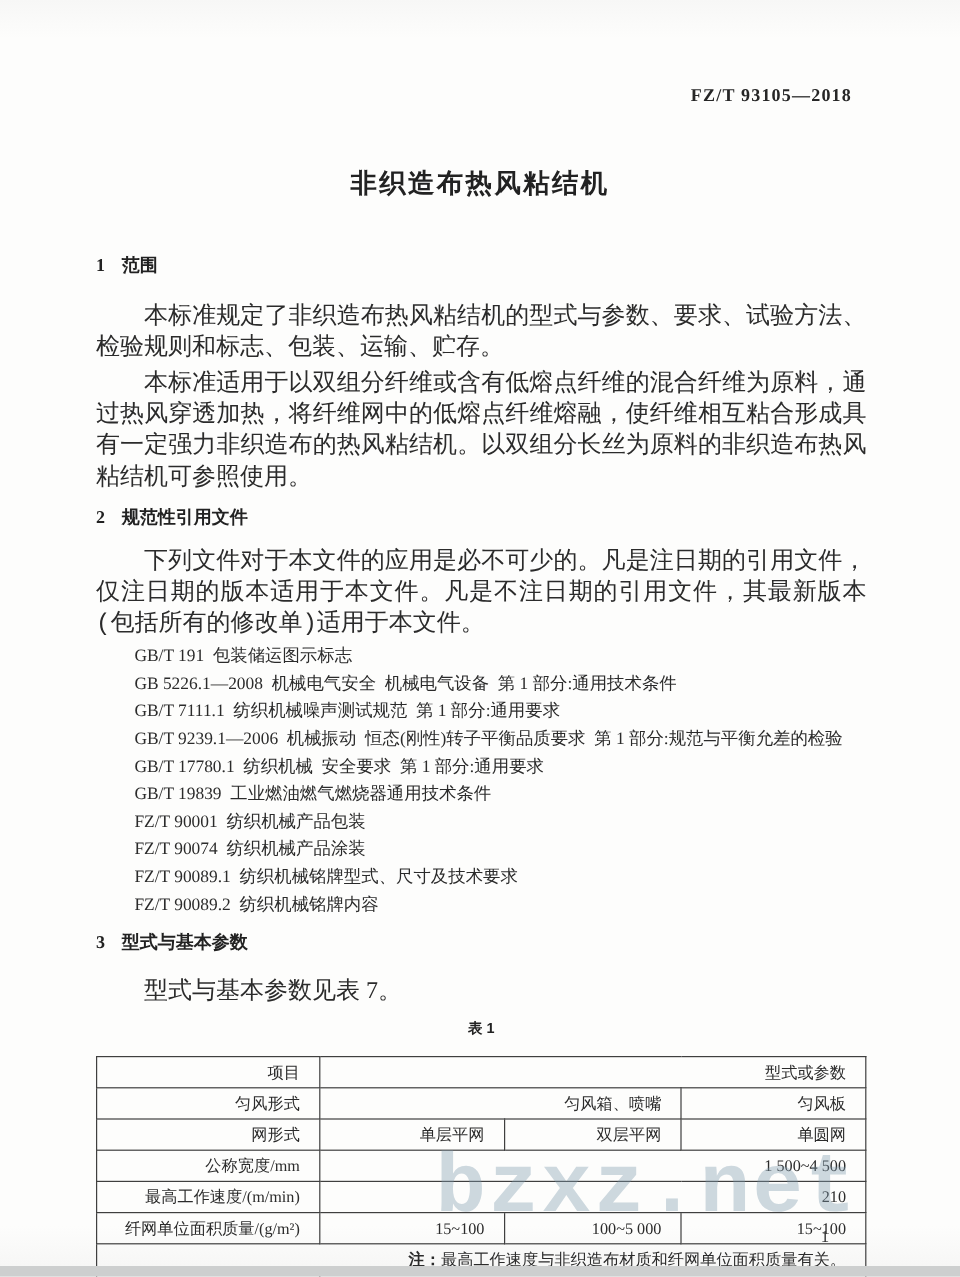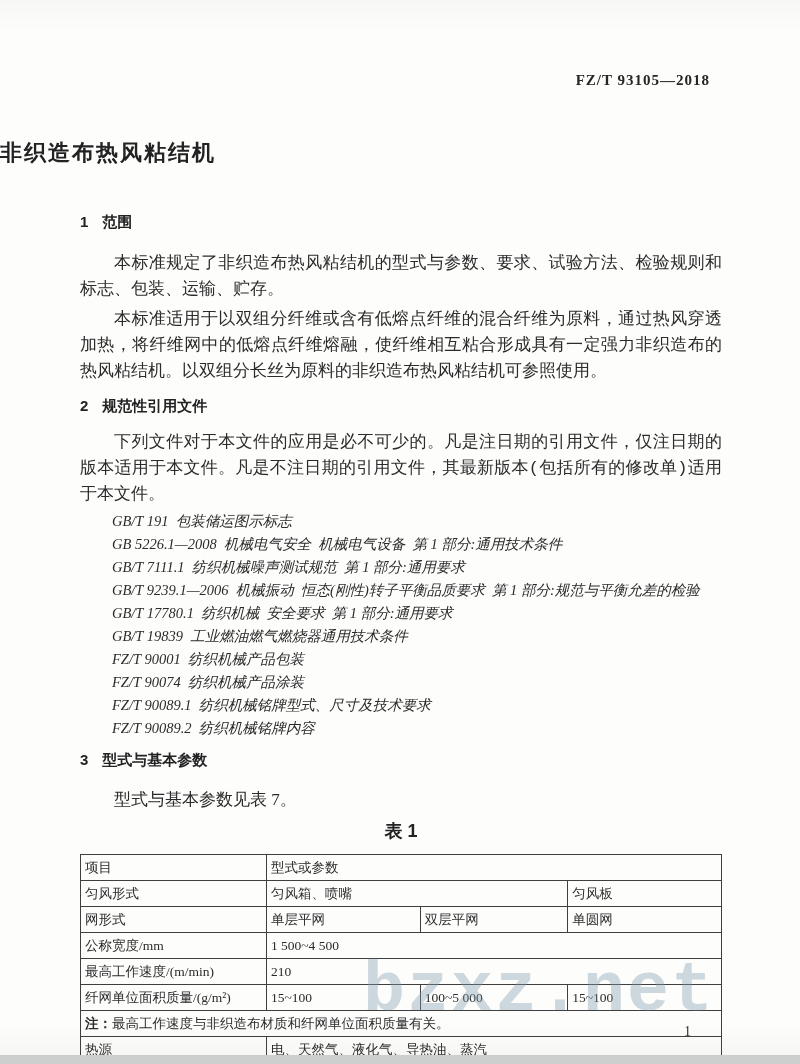--- a/index.html
+++ b/index.html
@@ -12,62 +12,62 @@
     font-family:"Liberation Serif","DejaVu Serif",serif;
     color:#2b2b2b;
   }
   .doc-number{
     position:absolute;top:72px;right:90px;
     font-family:"Liberation Serif","DejaVu Serif",serif;
     font-weight:bold;font-size:15px;letter-spacing:1px;color:#262626;
   }
   .doc-title{
     position:absolute;top:138px;left:0;right:0;
-    text-align:left;
+    text-align:center;
     font-family:"Liberation Sans","DejaVu Sans",sans-serif;
     font-weight:bold;font-size:22px;letter-spacing:2px;color:#222;
   }
   .content{
     position:absolute;left:80px;top:212px;width:642px;
   }
   .sec-heading{
-    font-family:Liberation Sans, sans-serif;
+    font-family:Liberation Serif, serif;
     font-weight:bold;font-size:15px;line-height:20px;color:#222;
   }
   .sec-heading .num{display:inline-block;margin-right:14px;}
   .para{
-    font-size:17px;line-height:26px;text-align:justify;
+    font-size:20px;line-height:26px;text-align:justify;
     text-indent:2em;color:#2b2b2b;
   }
   .p-scope-1{margin-top:18px;}
   .p-scope-2{margin-top:4px;}
   .h-sec2{margin-top:12px;}
   .p-refs-intro{margin-top:14px;font-family:Liberation Mono, monospace;}
-  .ref-list{margin-top:2px;padding-left:2em;font-style:italic;}
+  .ref-list{margin-top:2px;padding-left:2em;}
   .ref-item{
     font-size:14.5px;line-height:23px;white-space:pre-wrap;
     text-align:left;color:#2b2b2b;
   }
   .h-sec3{margin-top:10px;}
   .p-sec3{margin-top:18px;line-height:24px;}
   .tbl-caption{
     margin-top:10px;text-align:center;
     font-family:"Liberation Sans","DejaVu Sans",sans-serif;
-    font-weight:bold;font-size:18px;line-height:18px;color:#222;
+    font-weight:bold;font-size:12px;line-height:18px;color:#222;
   }
   table.params{
     margin-top:14px;width:642px;
     border-collapse:collapse;
     border:1.5px solid #3f3f3f;
     font-size:13.5px;color:#2b2b2b;
   }
   table.params td{
     border:1px solid #3f3f3f;
-    text-align:left;vertical-align:middle;
-    height:23px;padding:1px 4px;
+    text-align:right;vertical-align:middle;
+    height:23px;padding:1px 16px;
   }
   td.note-cell{
     text-align:left;height:29px;padding-left:14px;
     border-top:2px solid #3f3f3f;
   }
   .note-label{
     font-family:"Liberation Sans","DejaVu Sans",sans-serif;
     font-weight:bold;
   }
   .watermark{

